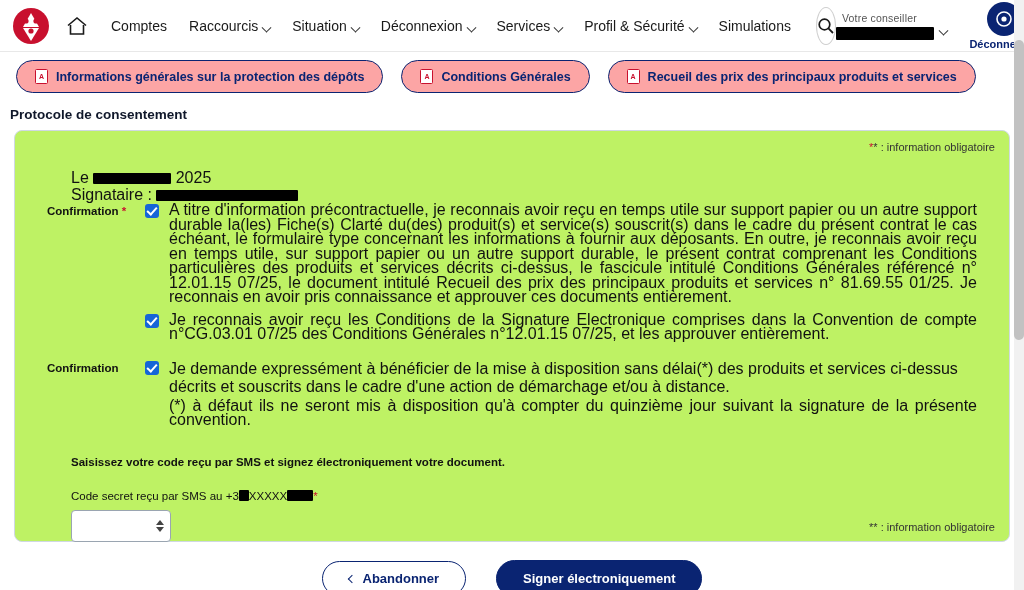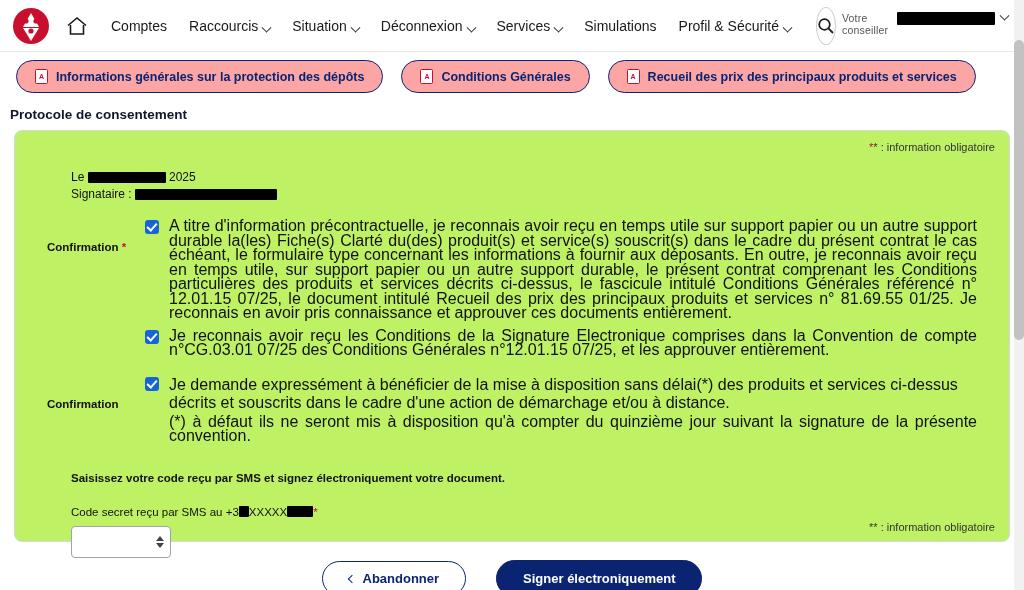--- a/index.html
+++ b/index.html
@@ -66,21 +66,21 @@
   .header-right {
     margin-left: auto;
     display: flex;
     align-items: center;
     gap: 14px;
     padding-right: 6px;
   }
   .advisor {
     text-align: left;
     display: flex;
-    flex-direction: row;
+    flex-direction: column;
     align-items: flex-start;
     cursor: pointer;
   }
   .advisor-label {
     font-size: 10.5px;
     color: #555;
     letter-spacing: .2px;
     margin-bottom: 3px;
     margin-left: 6px;
   }
@@ -163,40 +163,38 @@
   .mandatory {
     text-align: right;
     font-size: 11px;
     color: #333;
   }
   .mandatory .star { color: #c8102e; }
   .inner {
     margin: 16px 18px 0 18px;
   }
   .date-block {
-    font-size: 12px;
+    font-size: 16px;
     line-height: 17px;
     margin-left: 24px;
-    margin-bottom: 16px;
     color: #111;
   }
   .row {
     display: flex;
     align-items: flex-start;
     margin-bottom: 6px;
   }
   .row-label {
     width: 98px;
     flex: 0 0 98px;
     font-size: 11.5px;
     font-weight: bold;
     color: #111;
     padding-top: 2px;
     text-align: left;
-    margin-top: 20px;
   }
   .row-label .star { color: #c8102e; font-weight: bold; }
   .checks { flex: 1; }
   .check-line {
     display: flex;
     align-items: flex-start;
     margin-bottom: 8px;
   }
   .cb {
     flex: 0 0 14px;
@@ -362,25 +360,25 @@
     </div>
     <div class="nav-item">
       <span>Déconnexion</span>
       <span class="caret"></span>
     </div>
     <div class="nav-item">
       <span>Services</span>
       <span class="caret"></span>
     </div>
     <div class="nav-item">
-      <span>Simulations</span>
-    </div>
-    <div class="nav-item">
       <span>Profil &amp; Sécurité</span>
       <span class="caret"></span>
+    </div>
+    <div class="nav-item">
+      <span>Simulations</span>
     </div>
   </div>
 
   <div class="search-btn">
     <svg width="18" height="18" viewBox="0 0 18 18" aria-hidden="true">
       <circle cx="7.5" cy="7.5" r="5.3" fill="none" stroke="#1a1a1a" stroke-width="1.7"></circle>
       <line x1="11.4" y1="11.4" x2="16" y2="16" stroke="#1a1a1a" stroke-width="1.8"></line>
     </svg>
   </div>
 

